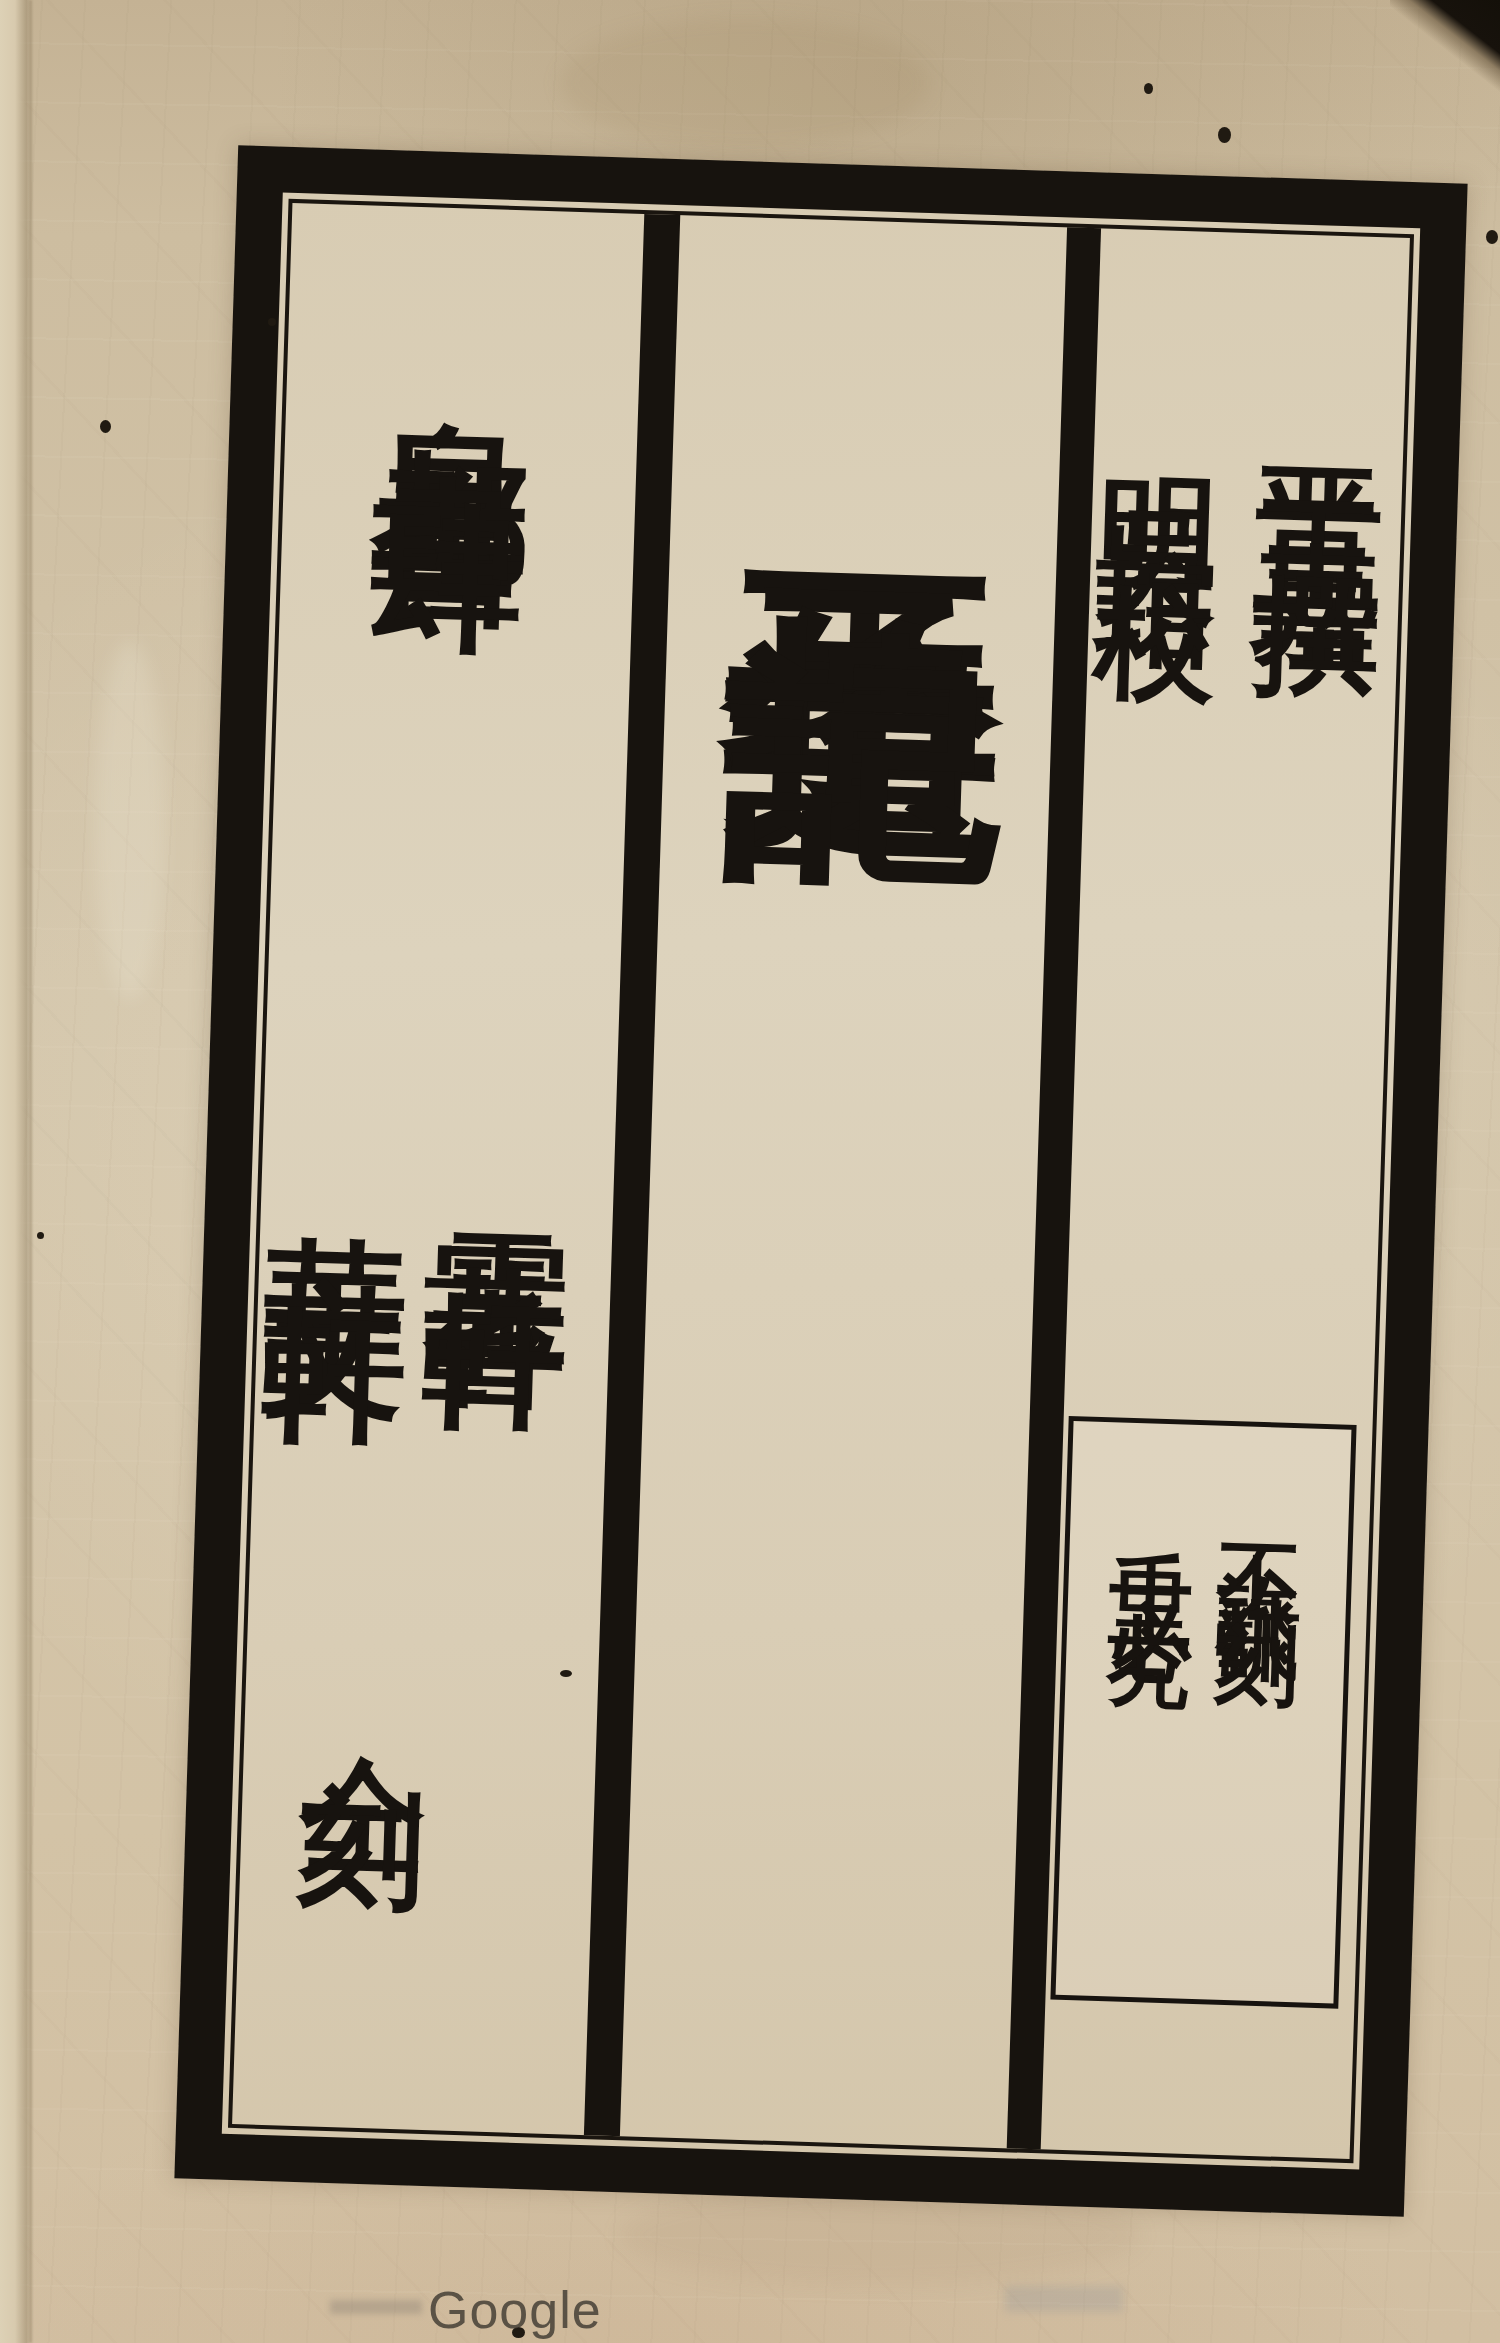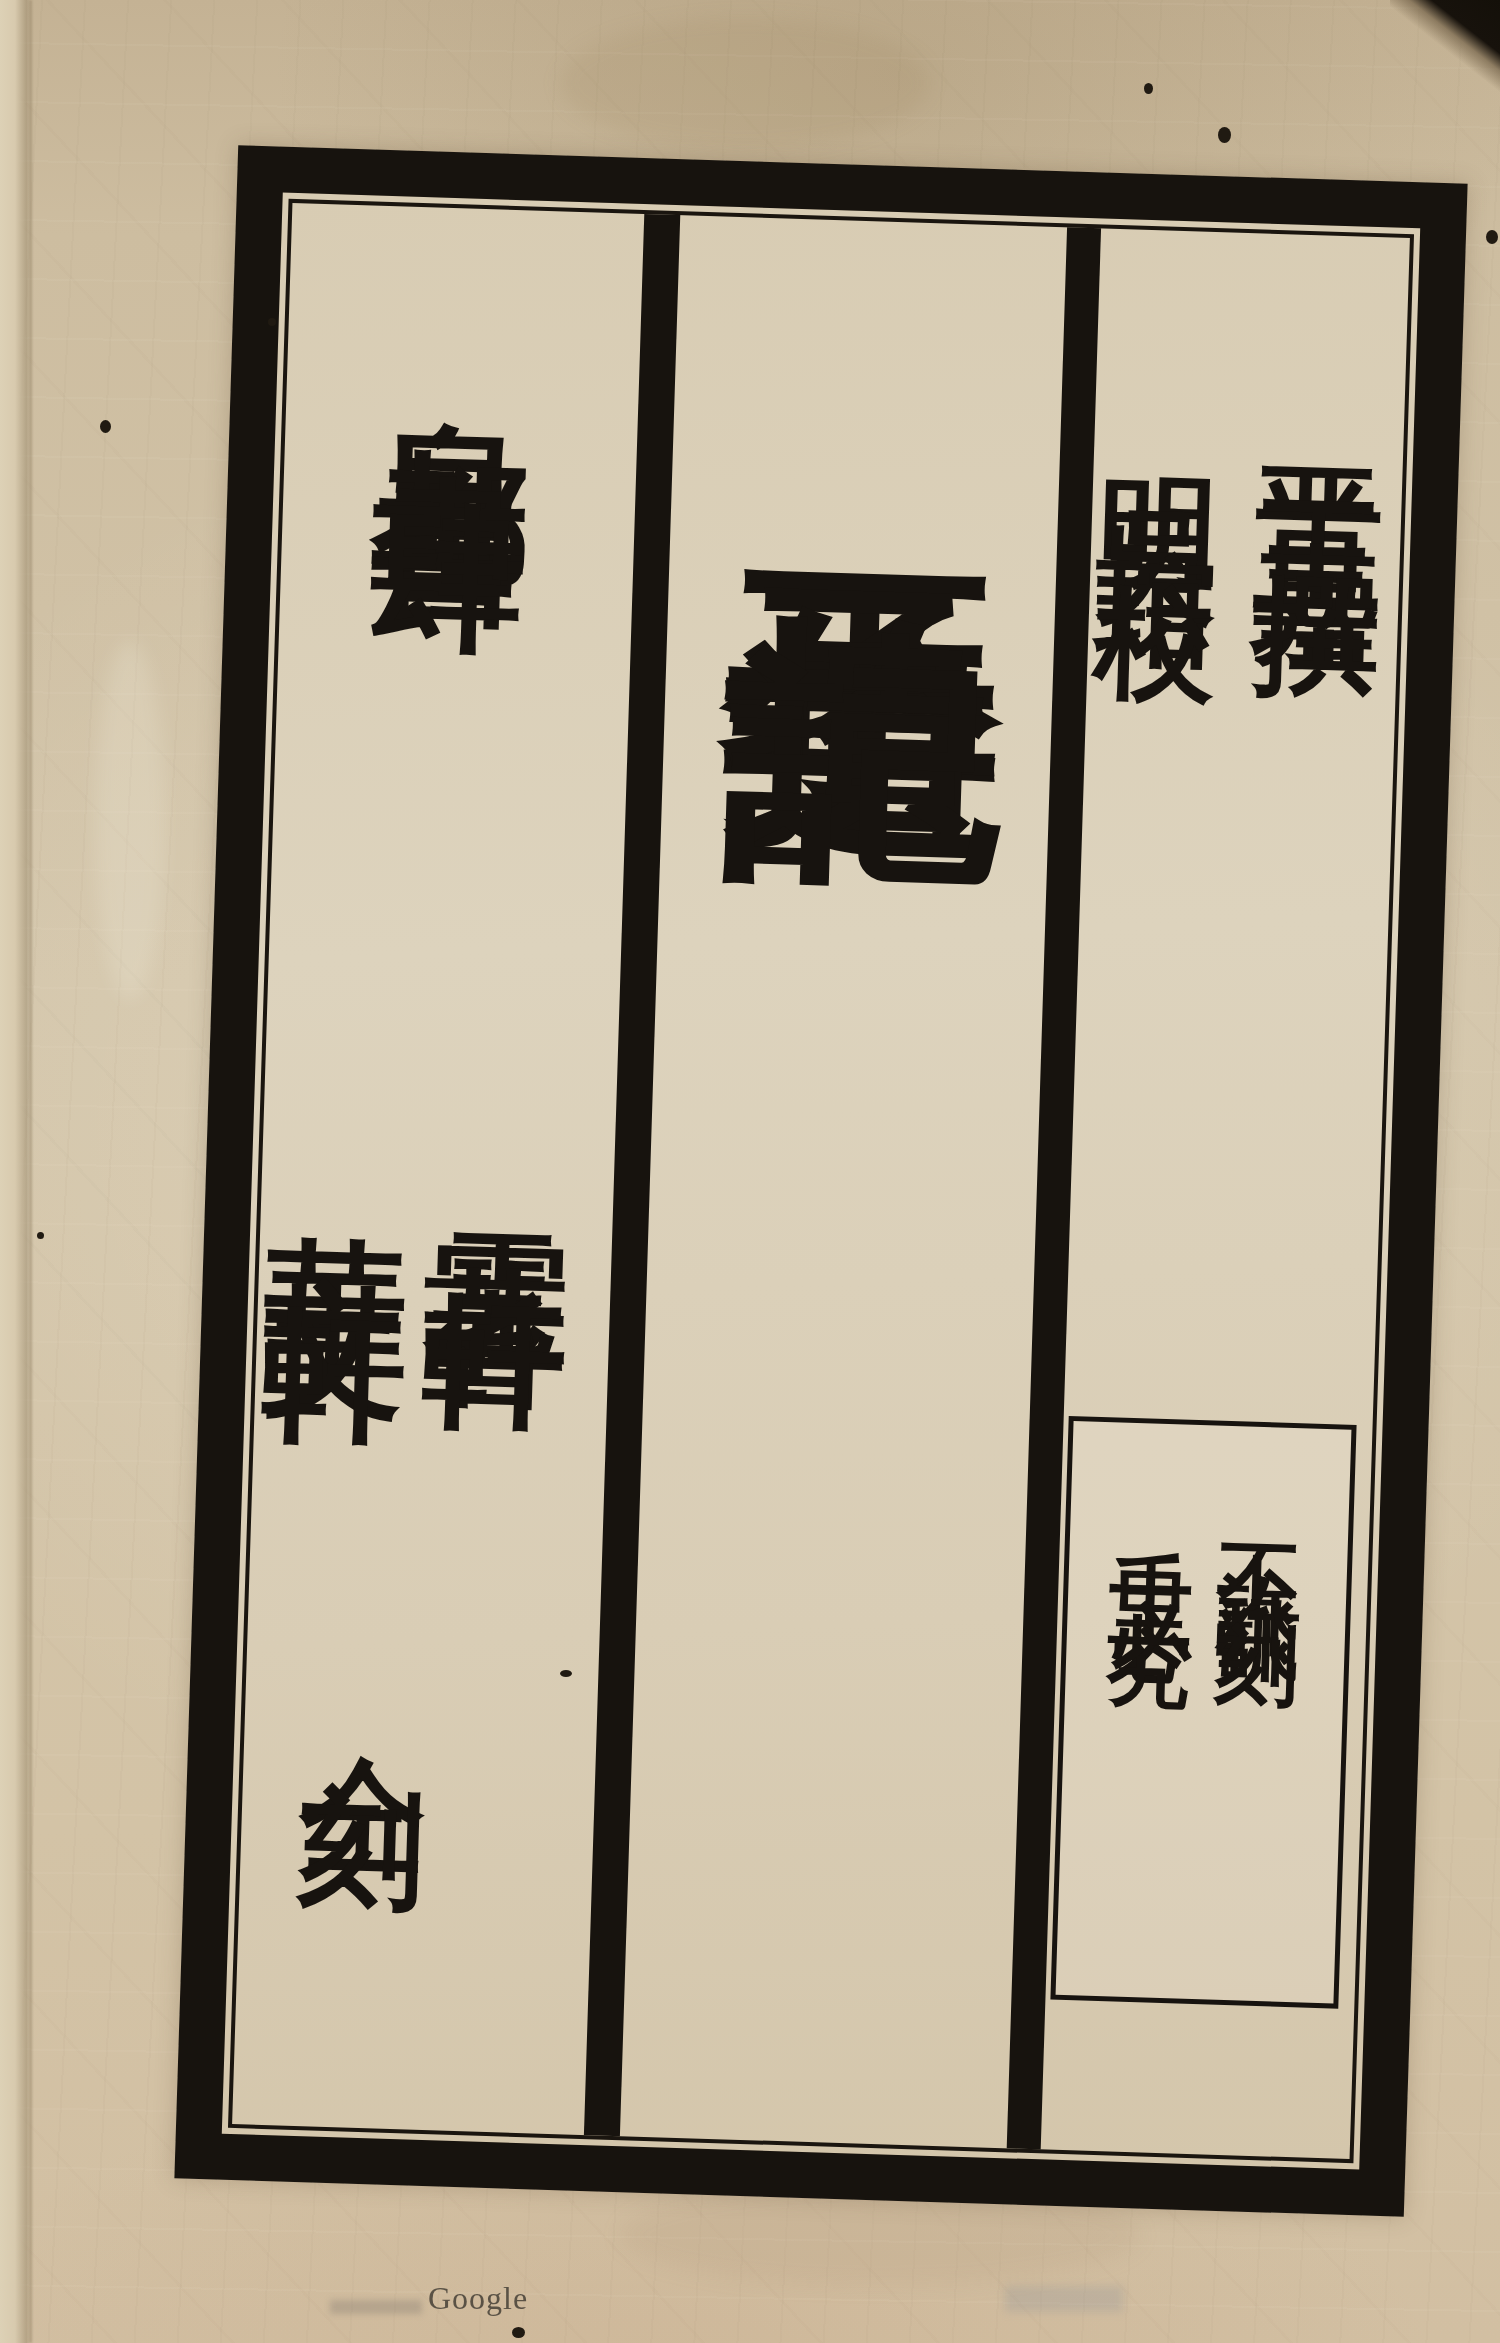--- a/index.html
+++ b/index.html
@@ -75,22 +75,22 @@
 
   .pub-header { left:92px;  top:88px;   font-size:156px; letter-spacing:26px; }
   .shop-right { left:168px; top:908px;  font-size:144px; letter-spacing:30px; }
   .shop-left  { left:8px;   top:915px;  font-size:144px; letter-spacing:36px; }
   .edition    { left:60px;  top:1448px; font-size:126px; letter-spacing:22px; }
 
   .speck { position:absolute; background:#201a12; border-radius:50%; }
 
   .gwm {
     position:absolute; left:428px; top:2280px;
-    font-family:Liberation Serif, serif;
-    font-size:32px; letter-spacing:1px; color:rgba(64,58,50,.82);
+    font-family:Liberation Sans, sans-serif;
+    font-size:52px; letter-spacing:1px; color:rgba(64,58,50,.82);
     filter:blur(.4px);
   }
   .smudge { position:absolute; pointer-events:none; }
   .sm1 { left:330px;  top:2300px; width:92px;  height:14px; background:rgba(118,112,102,.30); filter:blur(3px); }
   .sm2 { left:1005px; top:2286px; width:118px; height:26px; background:rgba(128,138,148,.22); filter:blur(4px); }
 </style>
 </head>
 <body>
 
 <div class="page">

